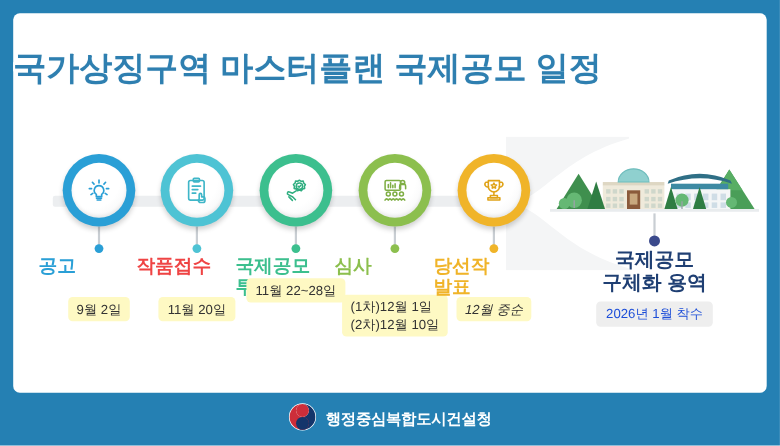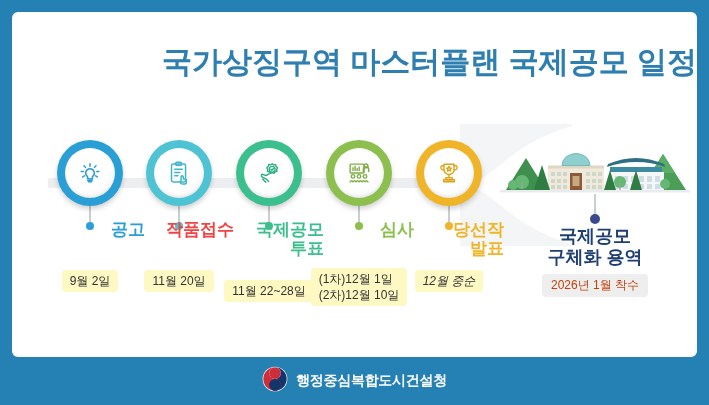--- a/index.html
+++ b/index.html
@@ -16,21 +16,21 @@
     position:absolute;left:12px;top:12px;
     width:685px;height:345px;
     background:#ffffff;
     border-radius:6px;
     overflow:hidden;
   }
 
   
   .title-wrap{
     position:absolute;left:0;top:30px;width:685px;
-    text-align:right;
+    text-align:left;
   }
   .title{
     display:inline-block;
     font-size:30px;font-weight:bold;
     letter-spacing:0px;
     color:#2e7fb0;
     -webkit-text-stroke:5px #ffffff;
     paint-order:stroke fill;
     text-shadow:
       0 0 1px #d7e6ef,
@@ -90,22 +90,22 @@
     position:absolute;left:50%;top:66px;margin-left:-1px;
     width:2px;height:18px;background:#c9ced3;
   }
   .dot{
     position:absolute;left:50%;top:82px;margin-left:-4px;
     width:8px;height:8px;border-radius:50%;
     background:#2a9fd6;
   }
 
   .node-label{
-    position:absolute;left:-12px;top:80px;width:110px;
-    text-align:right;
+    position:absolute;left:-12px;top:92px;width:110px;
+    text-align:left;
     font-size:17px;font-weight:bold;line-height:1.12;
     color:#2a9fd6;
   }
   .date-badge{
     position:absolute;left:-18px;width:122px;
     text-align:center;
   }
   .date-badge span{
     display:inline-block;
     background:#fef9c3;
@@ -124,21 +124,21 @@
   .final .dot{position:absolute;left:50%;top:82px;margin-left:-5px;width:10px;height:10px;border-radius:50%;background:#3b4a8c;}
   .final-label{
     position:absolute;left:0;top:94px;width:190px;
     text-align:center;font-size:18px;font-weight:bold;line-height:1.15;
     color:#1f3f73;
   }
   .final-date{
     position:absolute;left:0;top:142px;width:190px;text-align:center;
   }
   .final-date span{
-    display:inline-block;background:#eeeeee;color:#c2410c;
+    display:inline-block;background:#eeeeee;color:#1d4ed8;
     font-size:12px;padding:3px 9px;border-radius:4px;
   }
 
   
   .footer{
     position:absolute;left:0;top:357px;width:709px;height:48px;
     display:flex;align-items:center;justify-content:center;gap:8px;
   }
   .footer-text{
     color:#ffffff;font-size:14px;font-weight:bold;letter-spacing:-0.3px;
@@ -216,21 +216,21 @@
             <path d="M18.1 12l1 1 1.7-1.9"></path>
             <path d="M16.2 16.6l-3.4 2.2-3.1-1.2a1.4 1.4 0 0 0-1.1 2.6l4.4 2.3 2.6 2.6"></path>
             <path d="M9.2 22.4l3.4 3.4"></path>
           </svg>
         </div>
         <div class="stem"></div>
         <div class="dot" style="background:#3cbf8e;"></div>
       </div>
       <div class="node-label" style="color:#3cbf8e;white-space:pre-line;">국제공모
 투표</div>
-      <div class="date-badge" style="top:140px;">
+      <div class="date-badge" style="top:113px;">
         <span>11월 22~28일</span>
       </div>
     </div>
 
     <div class="node" style="left:304px;">
       <div class="ring-wrap">
         <div class="tail" style="border-left-color:#8cbf4e;"></div>
         <div class="ring" style="background:#8cbf4e;"></div>
         <div class="inner">
           <svg width="30" height="30" viewBox="0 0 32 32" fill="none" stroke="#7fae44" stroke-width="1.5" stroke-linecap="round" stroke-linejoin="round">

